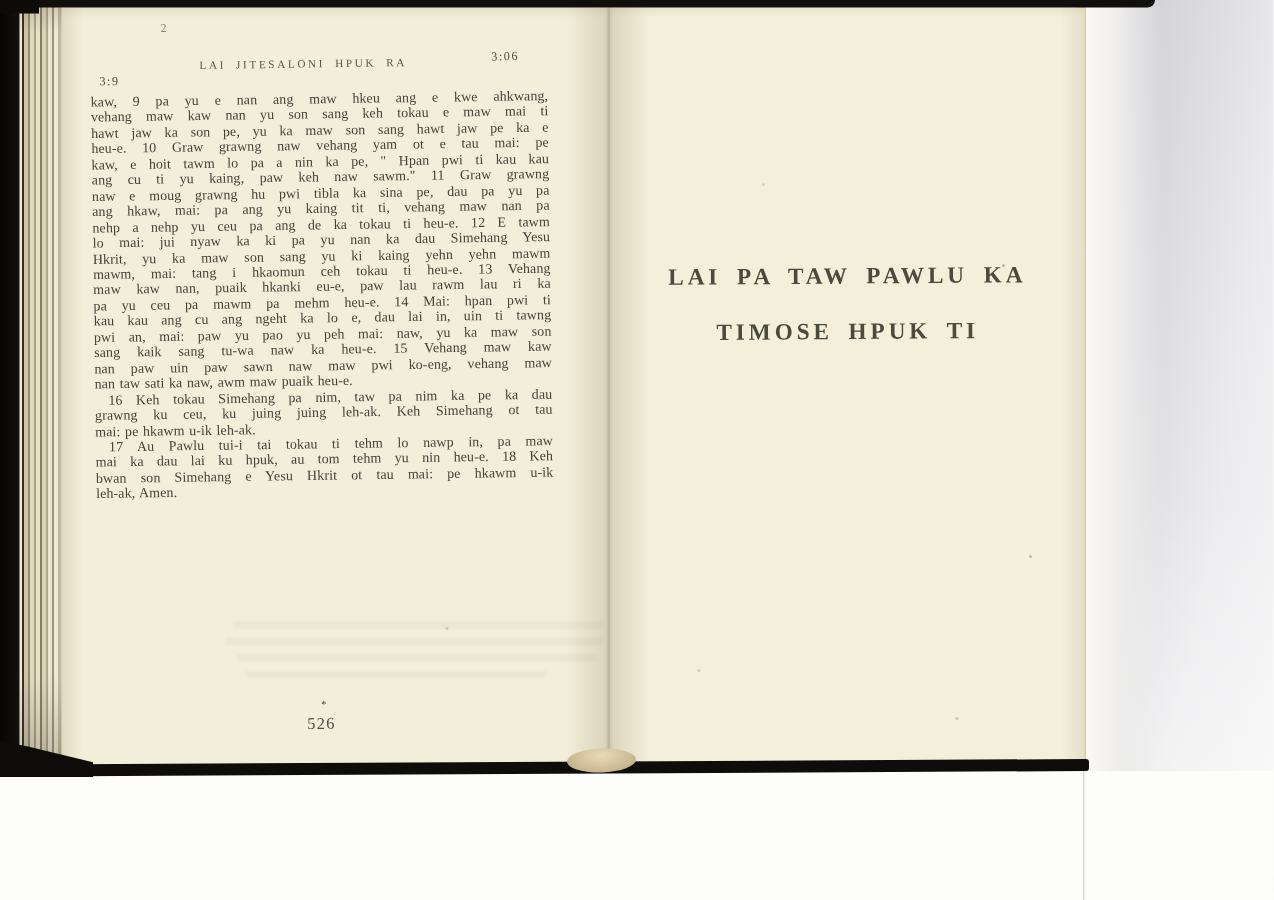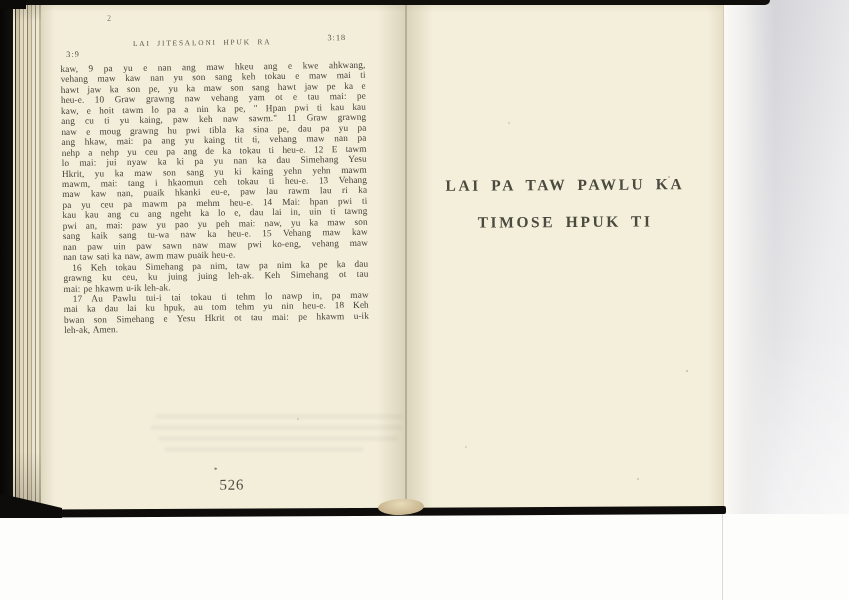--- a/index.html
+++ b/index.html
@@ -93,22 +93,22 @@
     font-size:8.2px;color:#504e44;}
   .lp-header .hl{position:absolute;left:6px;top:12px;letter-spacing:1px;}
   .lp-header .hc{position:absolute;left:0;right:24px;top:1.5px;text-align:center;
     font-size:7.4px;letter-spacing:1.8px;word-spacing:3px;color:#57554a;}
   .lp-header .hr{position:absolute;right:22px;top:-1px;letter-spacing:1px;}
   .lp-body{position:absolute;left:0;top:28px;width:305px;
     font-size:9.3px;line-height:10.45px;letter-spacing:.08px;word-spacing:.6px;}
   .bl{text-align:justify;text-align-last:justify;white-space:nowrap0;}
   .bl.last{text-align-last:left;}
   .bl.ind{text-indent:9px;}
-  .pagenum{position:absolute;left:118px;top:443px;width:60px;text-align:right;
-    font-size:15px;letter-spacing:.8px;color:#504e44;}
+  .pagenum{position:absolute;left:118px;top:443px;width:60px;text-align:center;
+    font-size:11px;letter-spacing:.8px;color:#504e44;}
   .pagenum-dot{position:absolute;left:148px;top:432px;font-size:7px;color:#45433a;}
 
   
   .rp-title{
     left:437px;top:176px;width:256px;z-index:4;text-align:center;
     transform:rotate(-0.4deg);color:#4b4a3e;font-weight:bold;
   }
   .rp-title .t1{font-size:15.5px;letter-spacing:2.6px;word-spacing:4px;line-height:18px;}
   .rp-title .t2{font-size:15.5px;letter-spacing:2.6px;word-spacing:4px;line-height:18px;margin-top:19px;}
 
@@ -152,21 +152,21 @@
 <div class="ghost" style="left:150px;top:425px;width:252px;height:5px;z-index:4;"></div>
 <div class="ghost" style="left:158px;top:436px;width:240px;height:5px;z-index:4;"></div>
 <div class="ghost" style="left:164px;top:447px;width:200px;height:5px;z-index:4;"></div>
 <div class="abs specks"></div>
 
 <div class="abs corner-mark">2</div>
 <div class="abs lp-content">
   <div class="lp-header">
     <span class="hl">3:9</span>
     <span class="hc">LAI JITESALONI HPUK RA</span>
-    <span class="hr">3:18</span>
+    <span class="hr">3:06</span>
   </div>
   <div class="lp-body">
       <div class="bl">kaw,  9 pa yu e nan ang maw hkeu ang e kwe ahkwang,</div>
       <div class="bl">vehang maw kaw nan yu son sang keh tokau e maw mai ti</div>
       <div class="bl">hawt jaw ka son pe, yu ka maw son sang hawt jaw pe ka e</div>
       <div class="bl">heu-e.  10 Graw grawng naw vehang yam ot e tau mai: pe</div>
       <div class="bl">kaw, e hoit tawm lo pa a nin ka pe, " Hpan pwi ti kau kau</div>
       <div class="bl">ang cu ti yu kaing, paw keh naw sawm."  11 Graw grawng</div>
       <div class="bl">naw e moug grawng hu pwi tibla ka sina pe, dau pa yu pa</div>
       <div class="bl">ang hkaw, mai: pa ang yu kaing tit ti, vehang maw nan pa</div>

